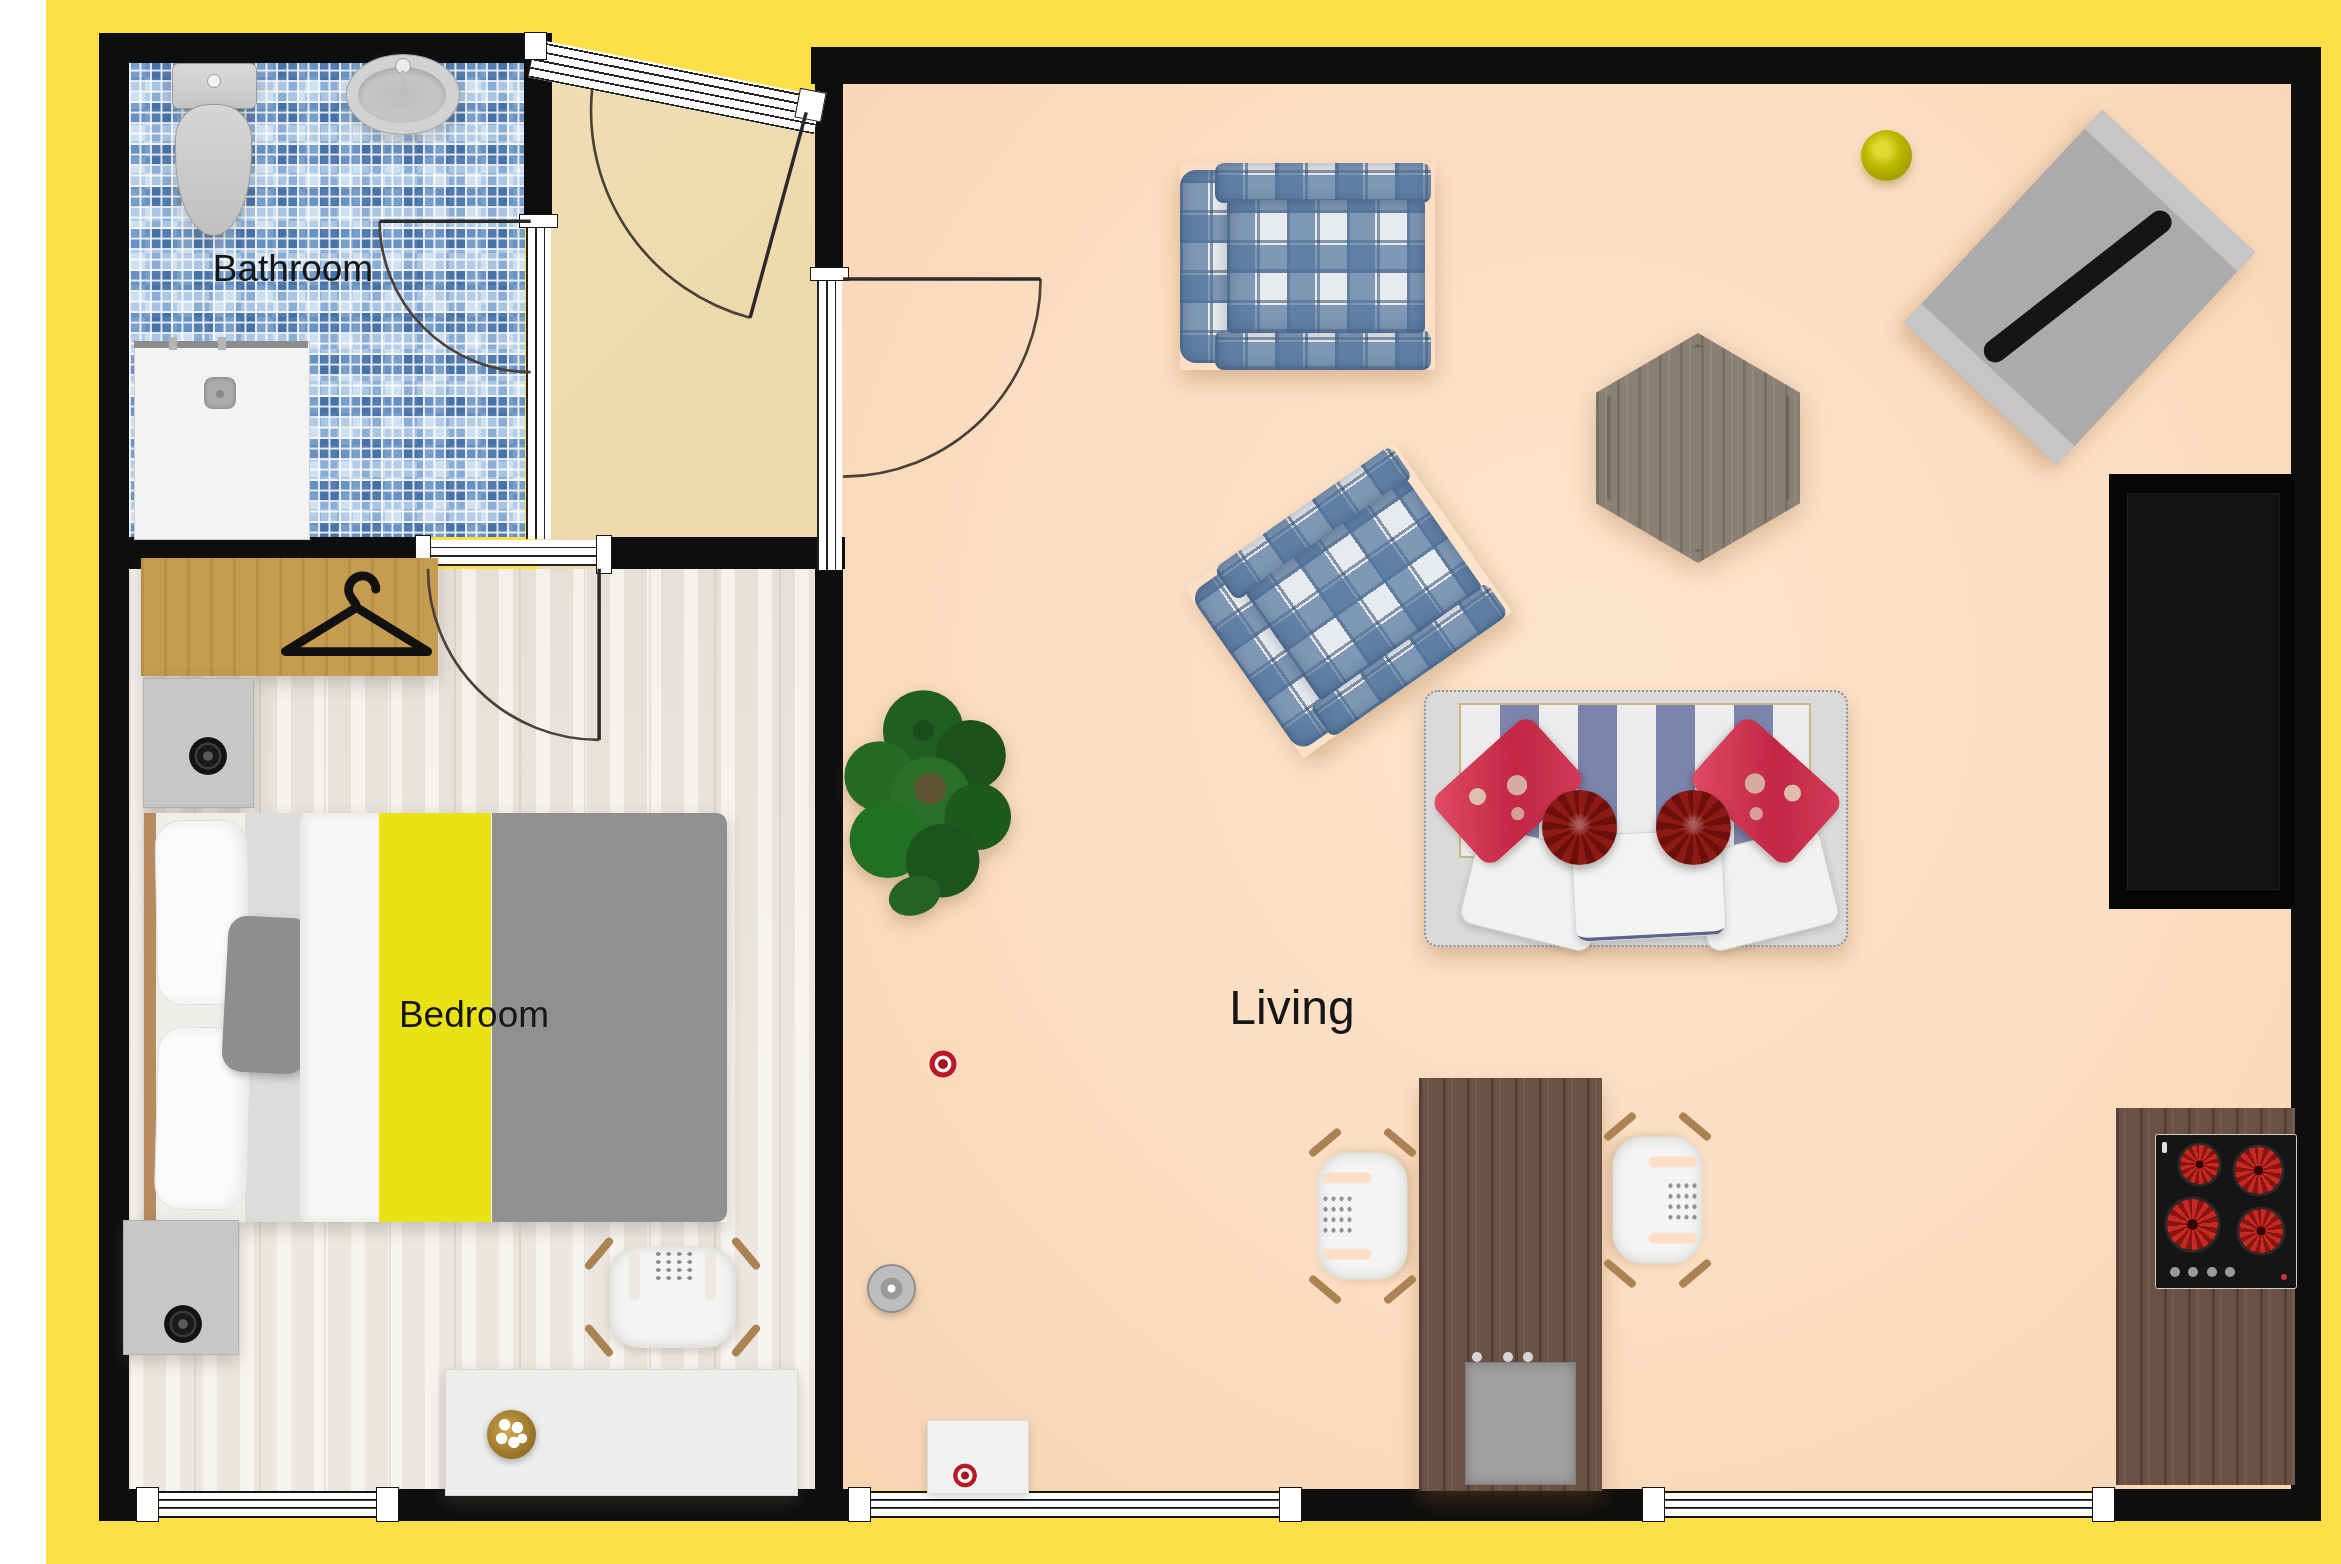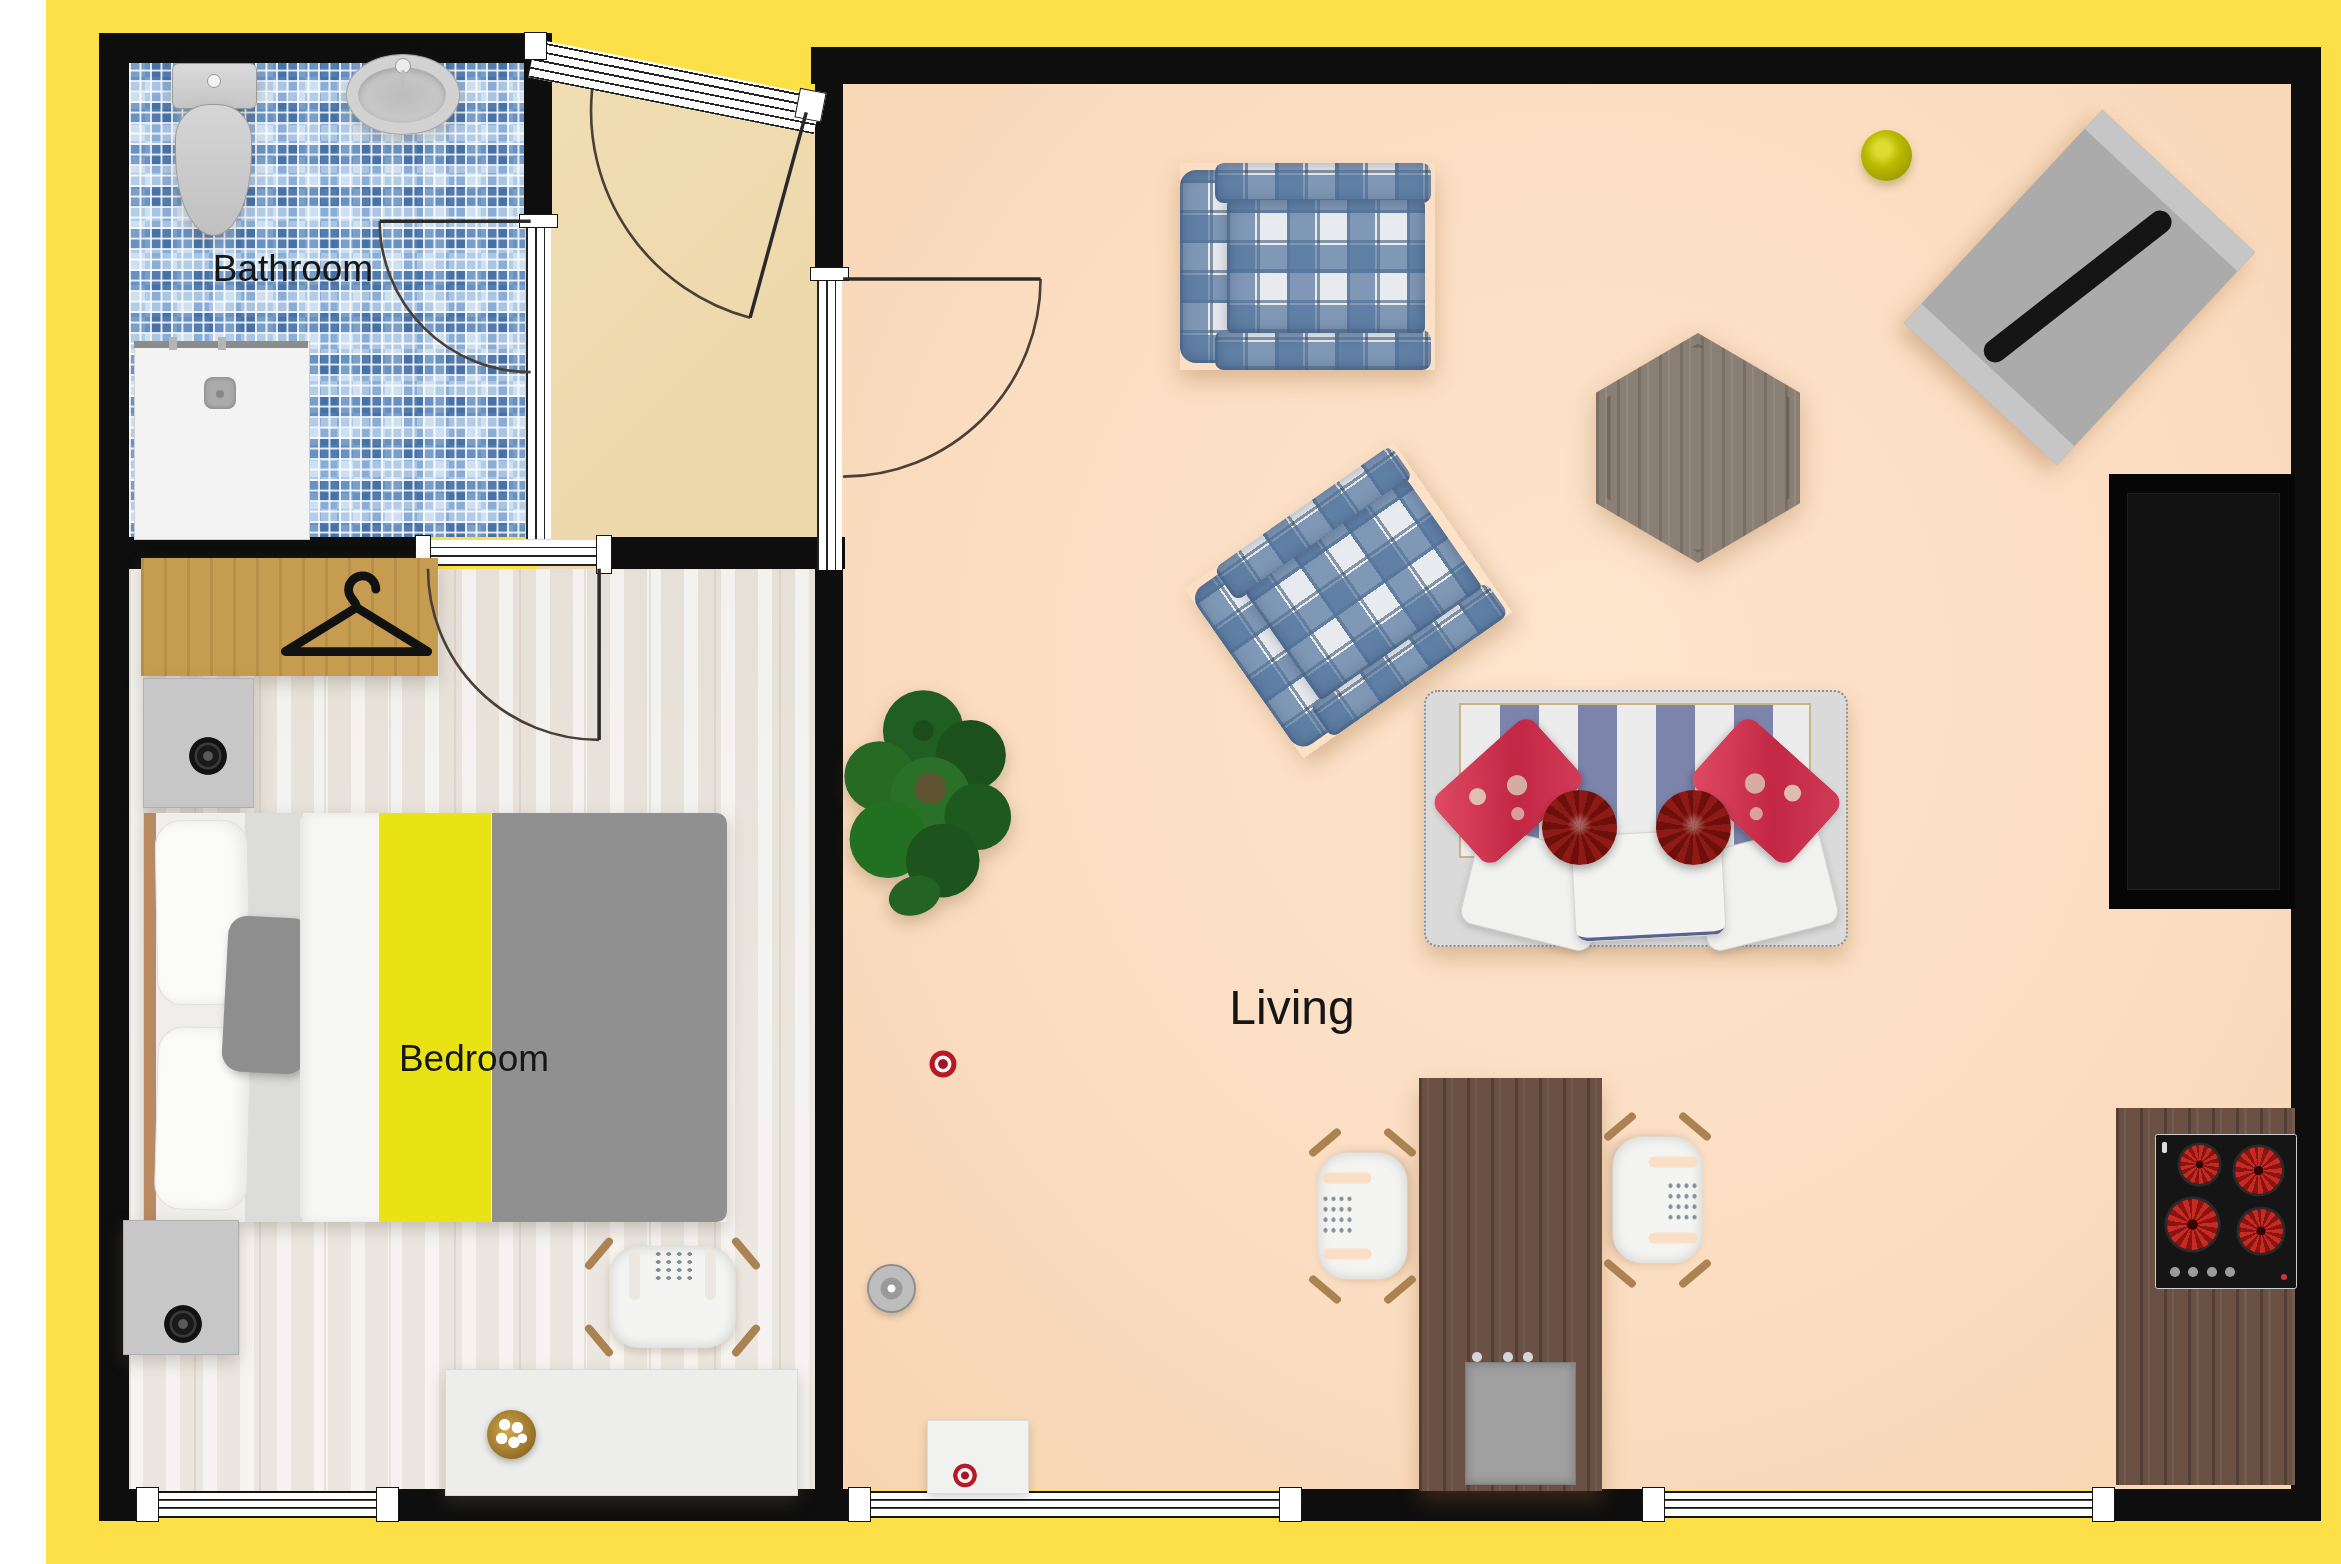--- a/index.html
+++ b/index.html
@@ -275,17 +275,17 @@
     <line x1="380" y1="252" x2="552" y2="252" stroke="#2a2a2a" stroke-width="4"></line>
     <path d="M802 362 A244 244 0 0 1 622 102" fill="none" stroke="var(--door-line)" stroke-width="3"></path>
     <line x1="866" y1="128" x2="802" y2="362" stroke="#2a2a2a" stroke-width="4"></line>
     <path d="M1133 318 A225 225 0 0 1 908 543" fill="none" stroke="var(--door-line)" stroke-width="3"></path>
     <line x1="908" y1="318" x2="1133" y2="318" stroke="#2a2a2a" stroke-width="4"></line>
     <path d="M435 648 A195 195 0 0 0 630 843" fill="none" stroke="var(--door-line)" stroke-width="3"></path>
     <line x1="630" y1="648" x2="630" y2="843" stroke="#2a2a2a" stroke-width="4"></line>
   </svg>
 
   <div class="label" style="left:98px;top:248px;width:298px;font-size:37px;">Bathroom</div>
-  <div class="label" style="left:279px;top:1038px;width:298px;font-size:37px;">Bedroom</div>
+  <div class="label" style="left:279px;top:994px;width:298px;font-size:37px;">Bedroom</div>
   <div class="label" style="left:1097px;top:980px;width:298px;font-size:48px;">Living</div>
 
 </div>
 
 
 </body></html>

